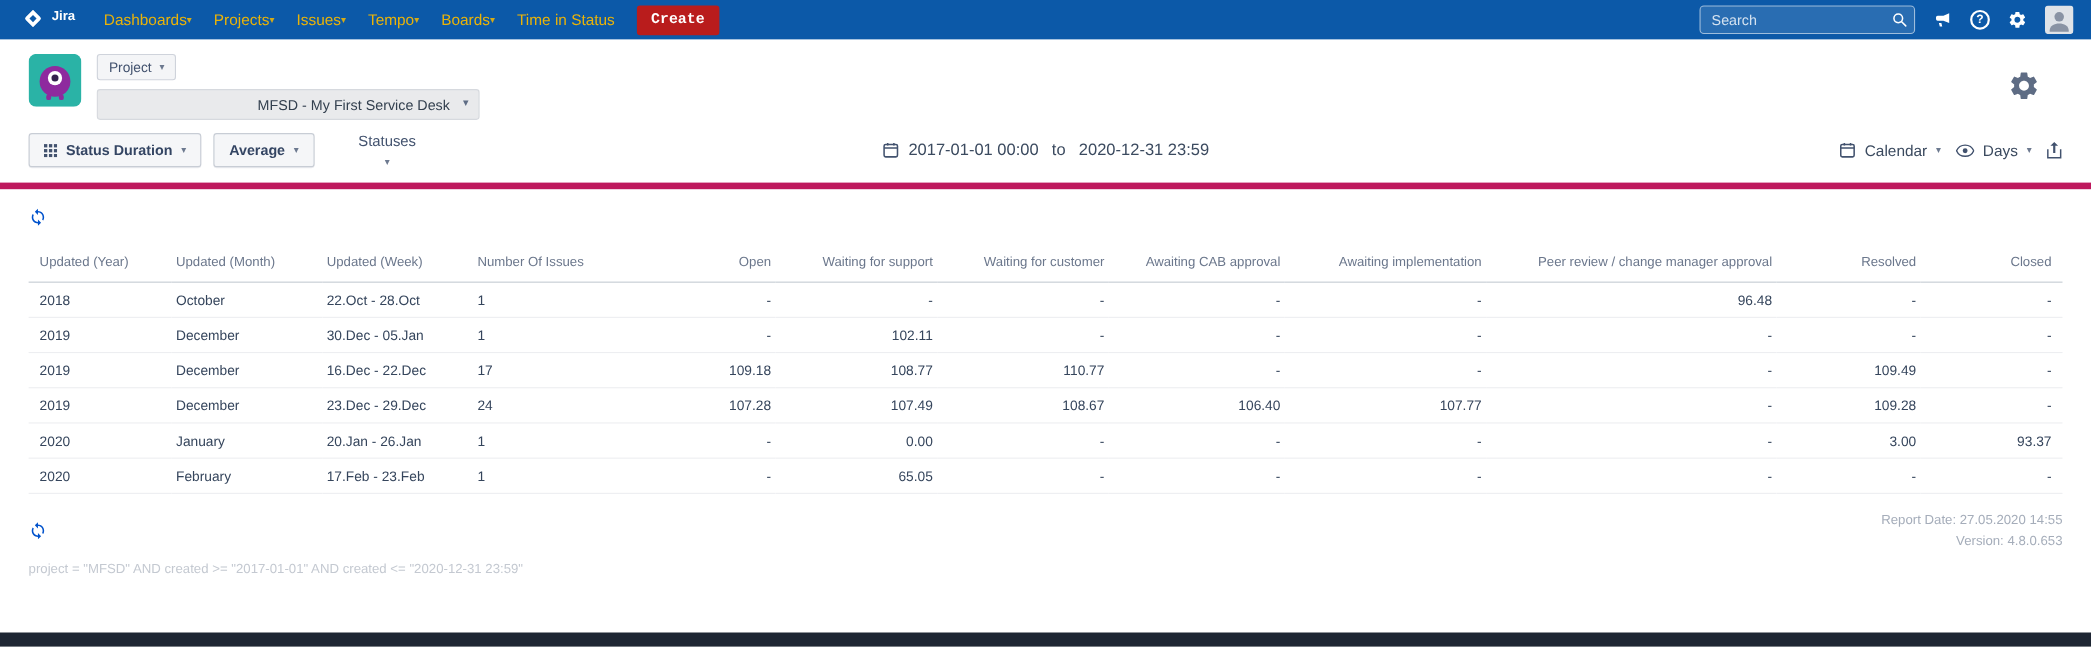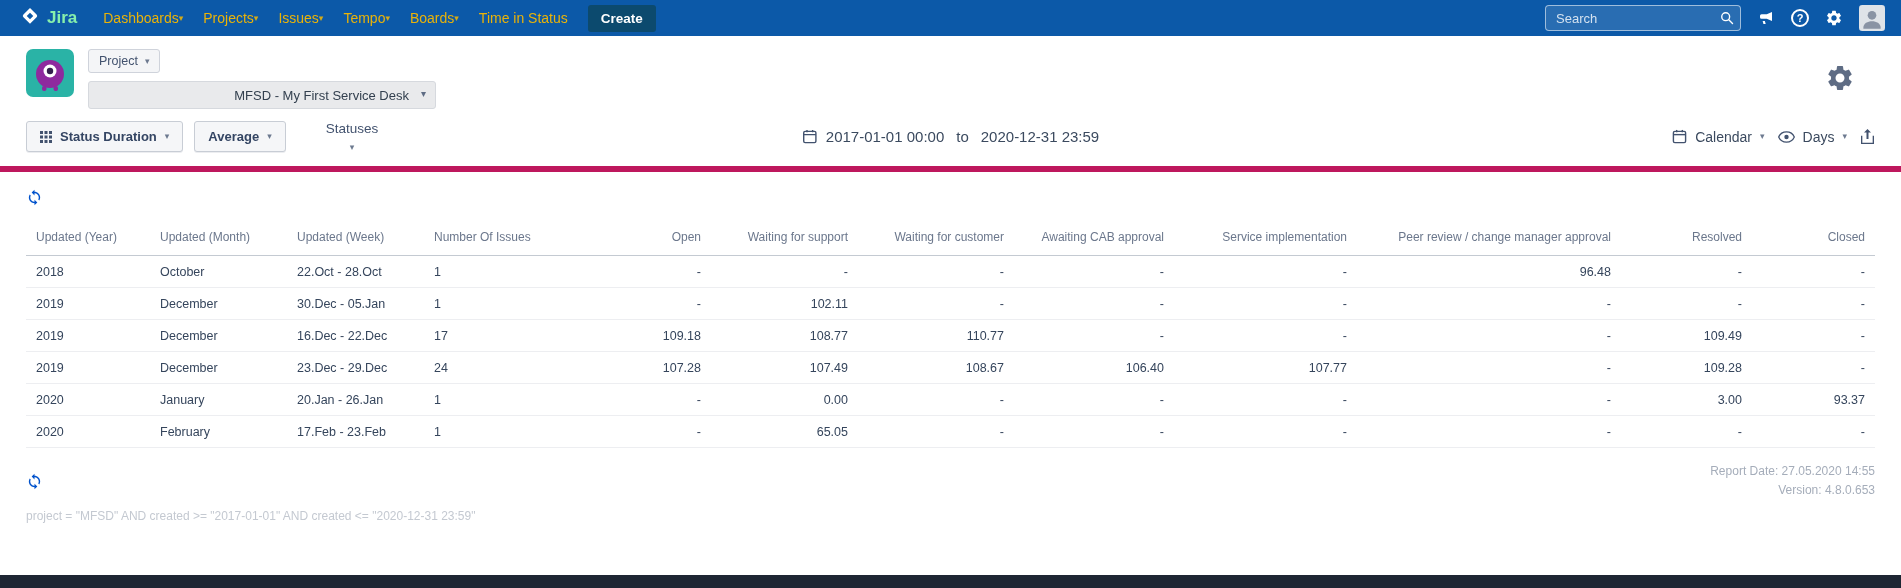--- a/index.html
+++ b/index.html
@@ -1,24 +1,24 @@
 <!DOCTYPE html>
 <html><head>
 <meta charset="utf-8">
 <style>
   * { margin:0; padding:0; box-sizing:border-box; }
   html,body { width:1901px; height:588px; }
   body { font-family:"Liberation Sans","DejaVu Sans",sans-serif; background:#ffffff; position:relative; overflow:hidden; color:#172b4d; }
 
   
   .topnav { height:36px; background:#0c59a8; display:flex; align-items:center; padding:0 16px 0 20px; }
-  .brand { display:flex; align-items:center; gap:7px; margin-right:16px; color:#86efac; font-size:17px; font-weight:bold; cursor:pointer; }
+  .brand { display:flex; align-items:flex-start; gap:7px; margin-right:16px; color:#ffffff; font-size:12px; font-weight:bold; cursor:pointer; }
   .nav-item { color:#eab308; font-size:14px; padding:0 10px; height:36px; display:flex; align-items:center; gap:0; cursor:pointer; white-space:nowrap; }
   .nav-chevron { font-size:9px; opacity:.9; line-height:1; }
-  .create-btn { margin-left:10px; background:#0c4a6e; color:#fff; border:none; border-radius:3px; font-size:13.5px; font-weight:600; padding:6px 13px; cursor:pointer; font-family:Liberation Sans, sans-serif; }
+  .create-btn { margin-left:10px; background:#b91c1c; color:#fff; border:none; border-radius:3px; font-size:13.5px; font-weight:600; padding:6px 13px; cursor:pointer; font-family:Liberation Mono, monospace; }
   .nav-right { margin-left:auto; display:flex; align-items:center; gap:14px; }
   .search-wrap { position:relative; }
   .search-input { width:196px; height:26px; background:rgba(255,255,255,.12); border:1px solid rgba(255,255,255,.55); border-radius:4px; color:#fff; font-size:13px; padding:0 28px 0 10px; outline:none; font-family:inherit; }
   .search-input::placeholder { color:rgba(255,255,255,.8); }
   .search-icon { position:absolute; right:7px; top:6px; cursor:pointer; }
   .nav-icon { display:flex; align-items:center; justify-content:center; width:22px; height:22px; cursor:pointer; }
   .help-circle { width:18px; height:18px; border:2px solid #fff; border-radius:50%; color:#fff; font-size:11px; font-weight:bold; display:flex; align-items:center; justify-content:center; cursor:pointer; }
 
   
   .project-header { display:flex; align-items:flex-start; padding:13px 26px 6px; background:#fff; }
@@ -257,21 +257,21 @@
     <thead>
       <tr>
           <th>Updated (Year)</th>
           <th>Updated (Month)</th>
           <th>Updated (Week)</th>
           <th>Number Of Issues</th>
           <th>Open</th>
           <th>Waiting for support</th>
           <th>Waiting for customer</th>
           <th>Awaiting CAB approval</th>
-          <th>Service implementation</th>
+          <th>Awaiting implementation</th>
           <th>Peer review / change manager approval</th>
           <th>Resolved</th>
           <th>Closed</th>
         </tr>
     </thead>
     <tbody>
         <tr>
           <td>2018</td>
           <td>October</td>
           <td>22.Oct - 28.Oct</td>

